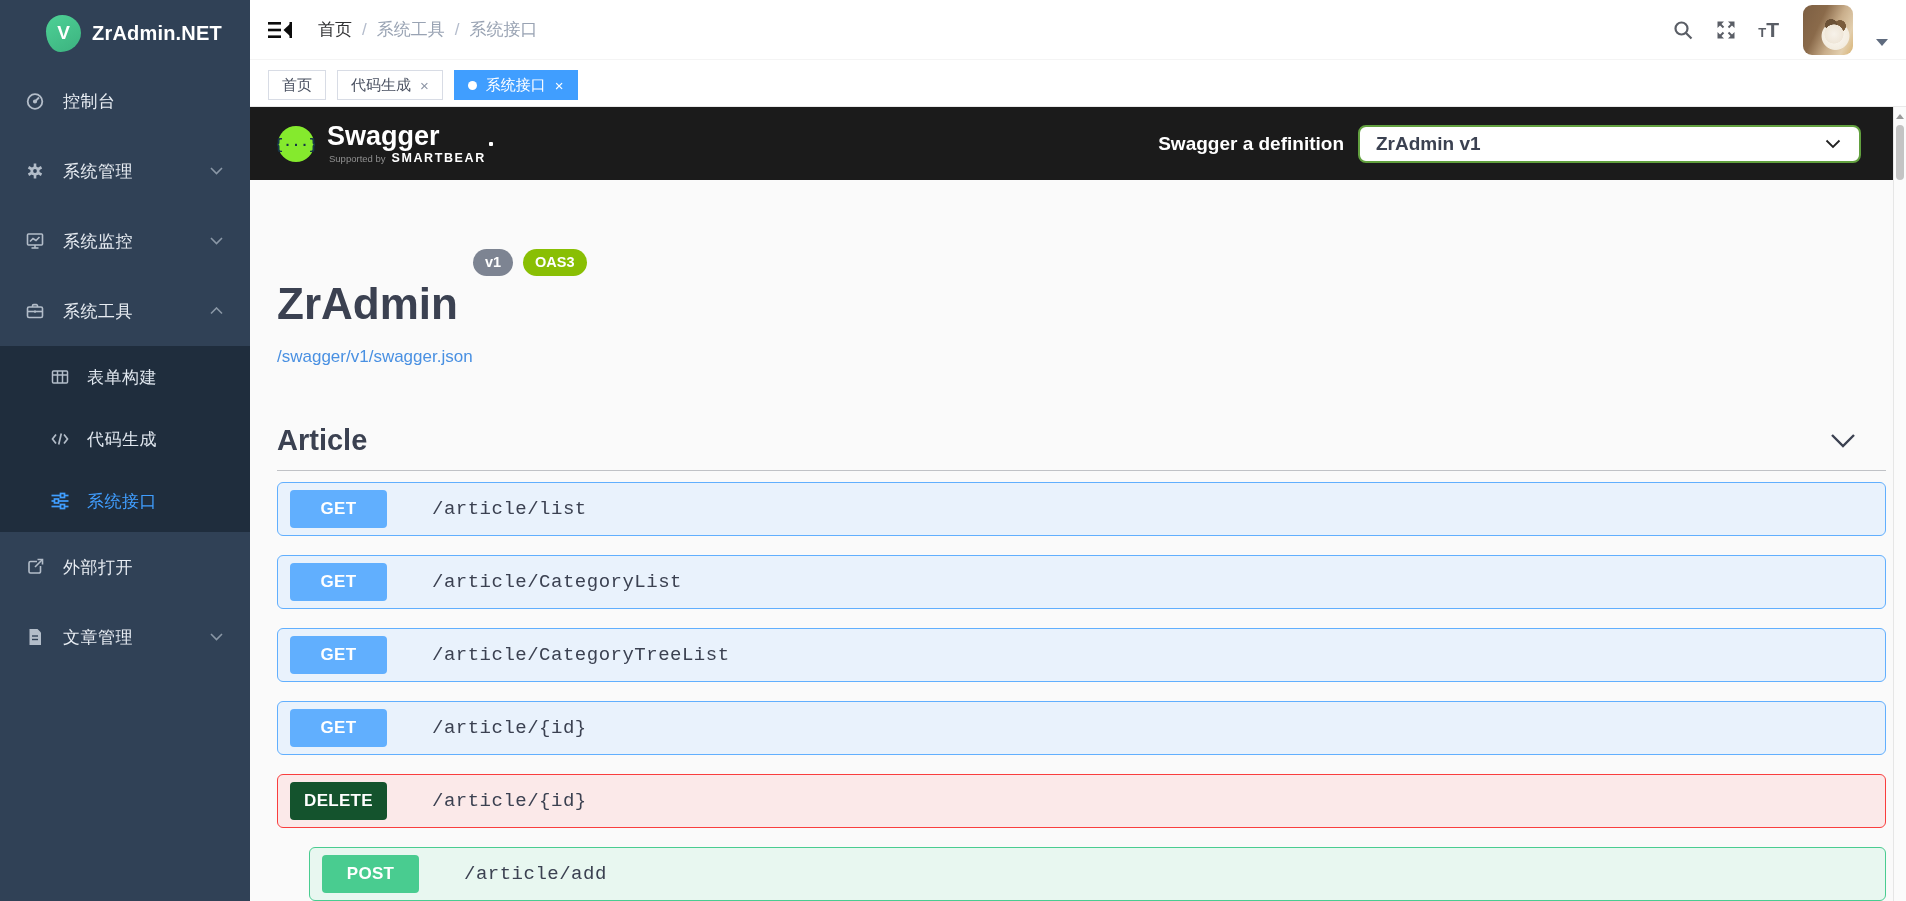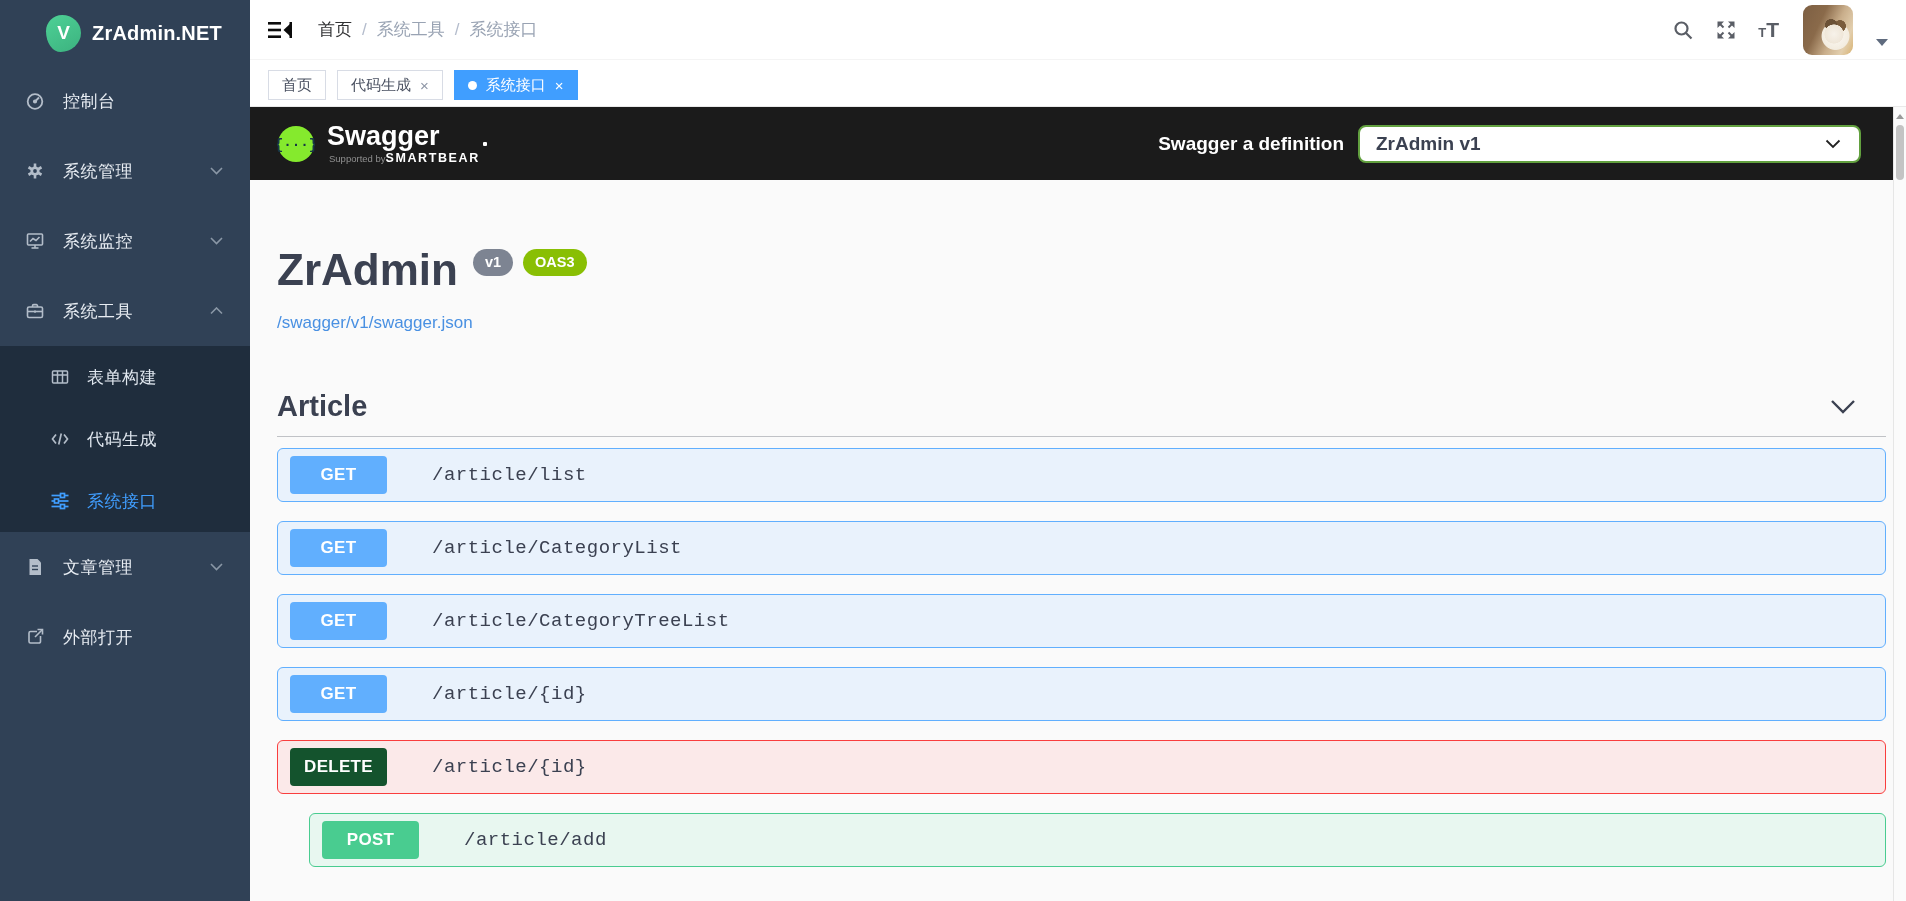--- a/index.html
+++ b/index.html
@@ -62,35 +62,35 @@
   
   .swagger-area { position: relative; flex: 1; background: #fafafa; overflow: hidden; }
   .sw-header { height: 73px; background: #1b1b1b; margin-right: 13px;
     display: flex; align-items: center; padding: 0 32px 0 27px; }
   .sw-brand { display: flex; align-items: center; gap: 12px; cursor: pointer; }
   .sw-logo-circle { width: 38px; height: 38px; }
   .sw-brand-text { display: flex; flex-direction: column; }
   .sw-brand-name { color: #fff; font-size: 27px; font-weight: bold; line-height: 28px; position: relative; }
   .sw-brand-name::after { content: ""; position: absolute; right: -7px; bottom: 4px;
     width: 4px; height: 4px; background: #fff; border-radius: 1px; }
-  .sw-supported { display: flex; align-items: baseline; margin-top: 1px; margin-left: 2px; }
+  .sw-supported { display: flex; align-items: baseline; gap: 6px; margin-top: 1px; margin-left: 2px; }
   .sw-supported-by { color: #909090; font-size: 9.5px; }
   .sw-smartbear { color: #fff; font-size: 12.5px; font-weight: bold; letter-spacing: 1.6px; }
   .sw-select-wrap { margin-left: auto; display: flex; align-items: center; gap: 14px; }
   .sw-select-label { color: #fff; font-size: 19px; font-weight: bold; }
   .sw-select { width: 503px; height: 38px; background: #fff; border: 2.5px solid #62a03f;
     border-radius: 8px; display: flex; align-items: center; padding: 0 16px; cursor: pointer; }
   .sw-select-value { font-size: 19px; font-weight: bold; color: #3b4151; }
   .sw-select .chev { margin-right: 2px; }
 
   .sw-content { padding: 0 20px 0 27px; }
   .api-info { padding-top: 64px; }
   .api-title-row { display: flex; align-items: flex-start; }
   .api-title { font-size: 44px; font-weight: bold; color: #3b4151; line-height: 52px;
-    font-family: "Liberation Sans", sans-serif; }
+    font-family: "Liberation Sans", sans-serif; margin-top: 34px; }
   .info-badges { display: flex; gap: 10px; margin-left: 15px; margin-top: 5px; }
   .pill { border-radius: 14px; padding: 5px 12px 6px; font-size: 14.5px; font-weight: bold; color: #fff; }
   .pill-version { background: #7d8492; }
   .pill-oas { background: #89bf04; }
   .spec-link { display: inline-block; margin-top: 17px; color: #4990e2; font-size: 17px;
     text-decoration: none; cursor: pointer; }
 
   .op-section { margin-top: 57px; }
   .op-head { display: flex; align-items: center; justify-content: space-between; cursor: pointer; padding-right: 30px; }
   .op-title { font-size: 29px; font-weight: bold; color: #3b4151; }
@@ -206,38 +206,38 @@
           <line x1="1.5" y1="10" x2="18.5" y2="10"></line>
             <rect x="4.5" y="8" width="4" height="4" fill="#1f2d3d"></rect>
           <line x1="1.5" y1="15.5" x2="18.5" y2="15.5"></line>
             <rect x="10.5" y="13.5" width="4" height="4" fill="#1f2d3d"></rect>
         </svg>
         <span class="mi-label">系统接口</span>
       </div>
     </div>
 
     <div class="menu-item">
+      <svg class="mi-icon" viewBox="0 0 20 20" fill="none" stroke="#b3bdc9" stroke-width="1.6">
+        <path d="M12 4.5 H5.5 a1.5 1.5 0 0 0 -1.5 1.5 v8.5 a1.5 1.5 0 0 0 1.5 1.5 h8.5 a1.5 1.5 0 0 0 1.5 -1.5 V9"></path>
+        <polyline points="12.5,2.5 17.5,2.5 17.5,7.5"></polyline>
+          <line x1="10" y1="10" x2="17" y2="3"></line>
+      </svg>
+      <span class="mi-label">外部打开</span>
+    </div>
+
+    <div class="menu-item">
       <svg class="mi-icon" viewBox="0 0 20 20">
         <path d="M4.5 2 h8 l3.5 3.5 V18 h-11.5 z" fill="#b3bdc9"></path>
         <line x1="7" y1="9" x2="13" y2="9" stroke="#304156" stroke-width="1.4"></line>
         <line x1="7" y1="12.5" x2="13" y2="12.5" stroke="#304156" stroke-width="1.4"></line>
       </svg>
       <span class="mi-label">文章管理</span>
       <svg class="chev" width="13" height="8" viewBox="0 0 13 8" fill="none" stroke="#8a97a6" stroke-width="1.6">
           <polyline points="1,1 6.5,6.5 12,1"></polyline>
         </svg>
-    </div>
-
-    <div class="menu-item">
-      <svg class="mi-icon" viewBox="0 0 20 20" fill="none" stroke="#b3bdc9" stroke-width="1.6">
-        <path d="M12 4.5 H5.5 a1.5 1.5 0 0 0 -1.5 1.5 v8.5 a1.5 1.5 0 0 0 1.5 1.5 h8.5 a1.5 1.5 0 0 0 1.5 -1.5 V9"></path>
-        <polyline points="12.5,2.5 17.5,2.5 17.5,7.5"></polyline>
-          <line x1="10" y1="10" x2="17" y2="3"></line>
-      </svg>
-      <span class="mi-label">外部打开</span>
     </div>
 
   </nav>
 </aside>
 
 <div class="main">
 
   <header class="navbar">
     <div class="fold-btn">
       <svg width="24" height="20" viewBox="0 0 24 20" fill="#0c0c0c">

